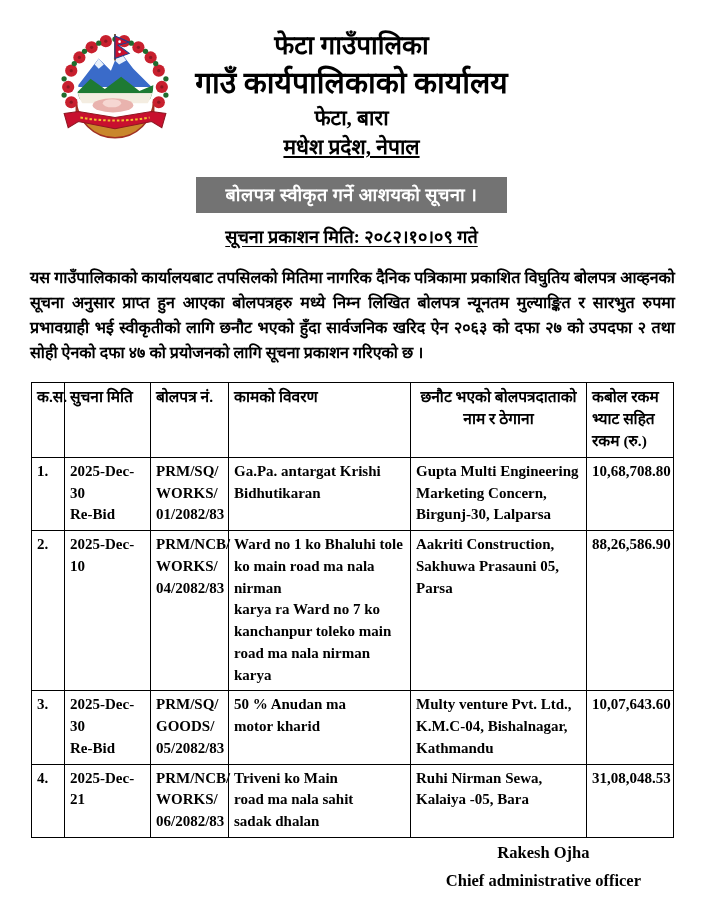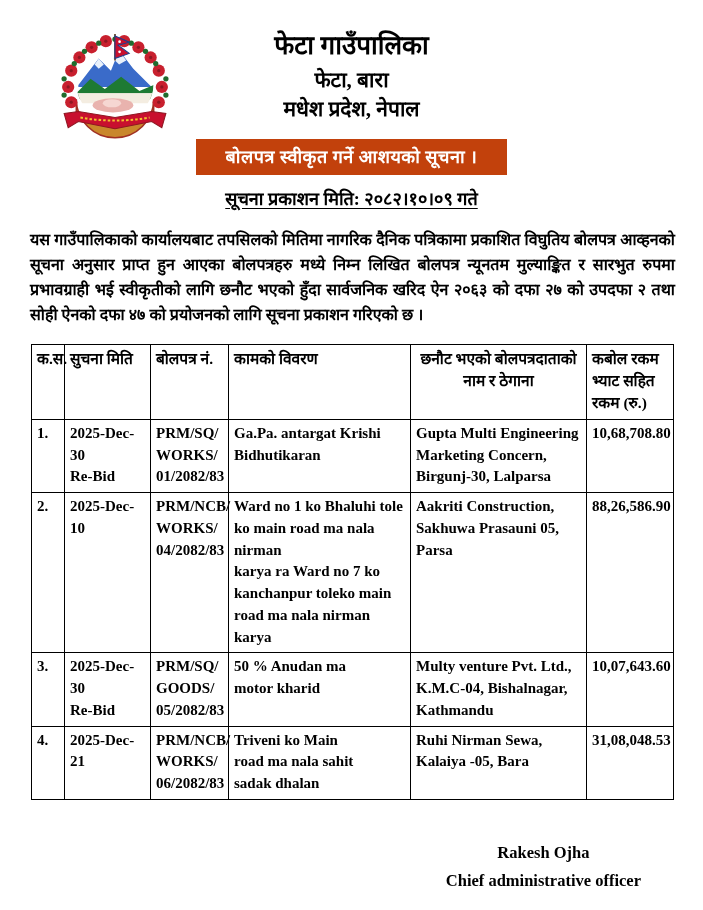--- a/index.html
+++ b/index.html
@@ -8,25 +8,25 @@
     font-family:"Liberation Serif","DejaVu Sans",serif;color:#000;
     overflow:hidden;
   }
   .page{position:relative;width:703px;height:818px;}
   
   .letterhead{position:relative;padding-top:30px;text-align:center;}
   .logo-wrap{position:absolute;left:52px;top:32px;width:126px;height:114px;}
   .hdr-muni{font-size:26px;font-weight:bold;line-height:1.25;}
   .hdr-office{font-size:30px;font-weight:bold;line-height:1.2;margin-top:2px;}
   .hdr-addr{font-size:21px;font-weight:bold;line-height:1.3;margin-top:4px;}
-  .hdr-prov{font-size:21px;font-weight:bold;line-height:1.3;margin-top:2px;}
+  .hdr-prov{font-size:21px;font-weight:bold;line-height:1.3;margin-top:2px;text-decoration:underline;}
   
   .banner-row{text-align:center;margin-top:16px;}
   .banner{
-    display:inline-block;background:#c2410c;color:#fff;font-weight:bold;
+    display:inline-block;background:#737373;color:#fff;font-weight:bold;
     font-size:18px;padding:5px 30px 7px 30px;letter-spacing:.5px;
   }
   .pubdate{
     text-align:center;margin-top:11px;font-size:18px;font-weight:bold;
   }
   .pubdate span{text-decoration:underline;text-underline-offset:3px;text-align:center;}
   
   .body-par{
     margin:17px 28px 0 30px;font-size:16px;line-height:1.57;
     text-align:justify;font-weight:bold;
@@ -132,20 +132,21 @@
           <path d="M60,4 L74,10 L63,13 L74,21 L60,26 Z" fill="#c8102e" stroke="#1a3f8f" stroke-width="1"></path>
           <circle cx="64.5" cy="9.5" r="1.3" fill="#fff"></circle>
           <circle cx="64.5" cy="19.5" r="1.3" fill="#fff"></circle>
         </g>
 
         <path d="M10,80 L24,78 L60,84 L96,78 L110,80 L106,94 L96,88 L60,95 L24,88 L14,94 Z" fill="#c8102e" stroke="#8f1722" stroke-width="1"></path>
         <path d="M26,84 Q60,90 94,84" fill="none" stroke="#f2c230" stroke-width="2" stroke-dasharray="2.5,2"></path>
       </svg>
     </div>
     <div class="hdr-muni">फेटा  गाउँपालिका</div>
+    <div class="hdr-office">गाउँ कार्यपालिकाको कार्यालय</div>
     <div class="hdr-addr">फेटा, बारा</div>
     <div class="hdr-prov">मधेश प्रदेश, नेपाल</div>
   </div>
 
   <div class="banner-row">
     <div class="banner">बोलपत्र स्वीकृत गर्ने आशयको सूचना ।</div>
   </div>
 
   <div class="pubdate">
     <span>सूचना प्रकाशन मिति: २०८२।१०।०९ गते</span>

